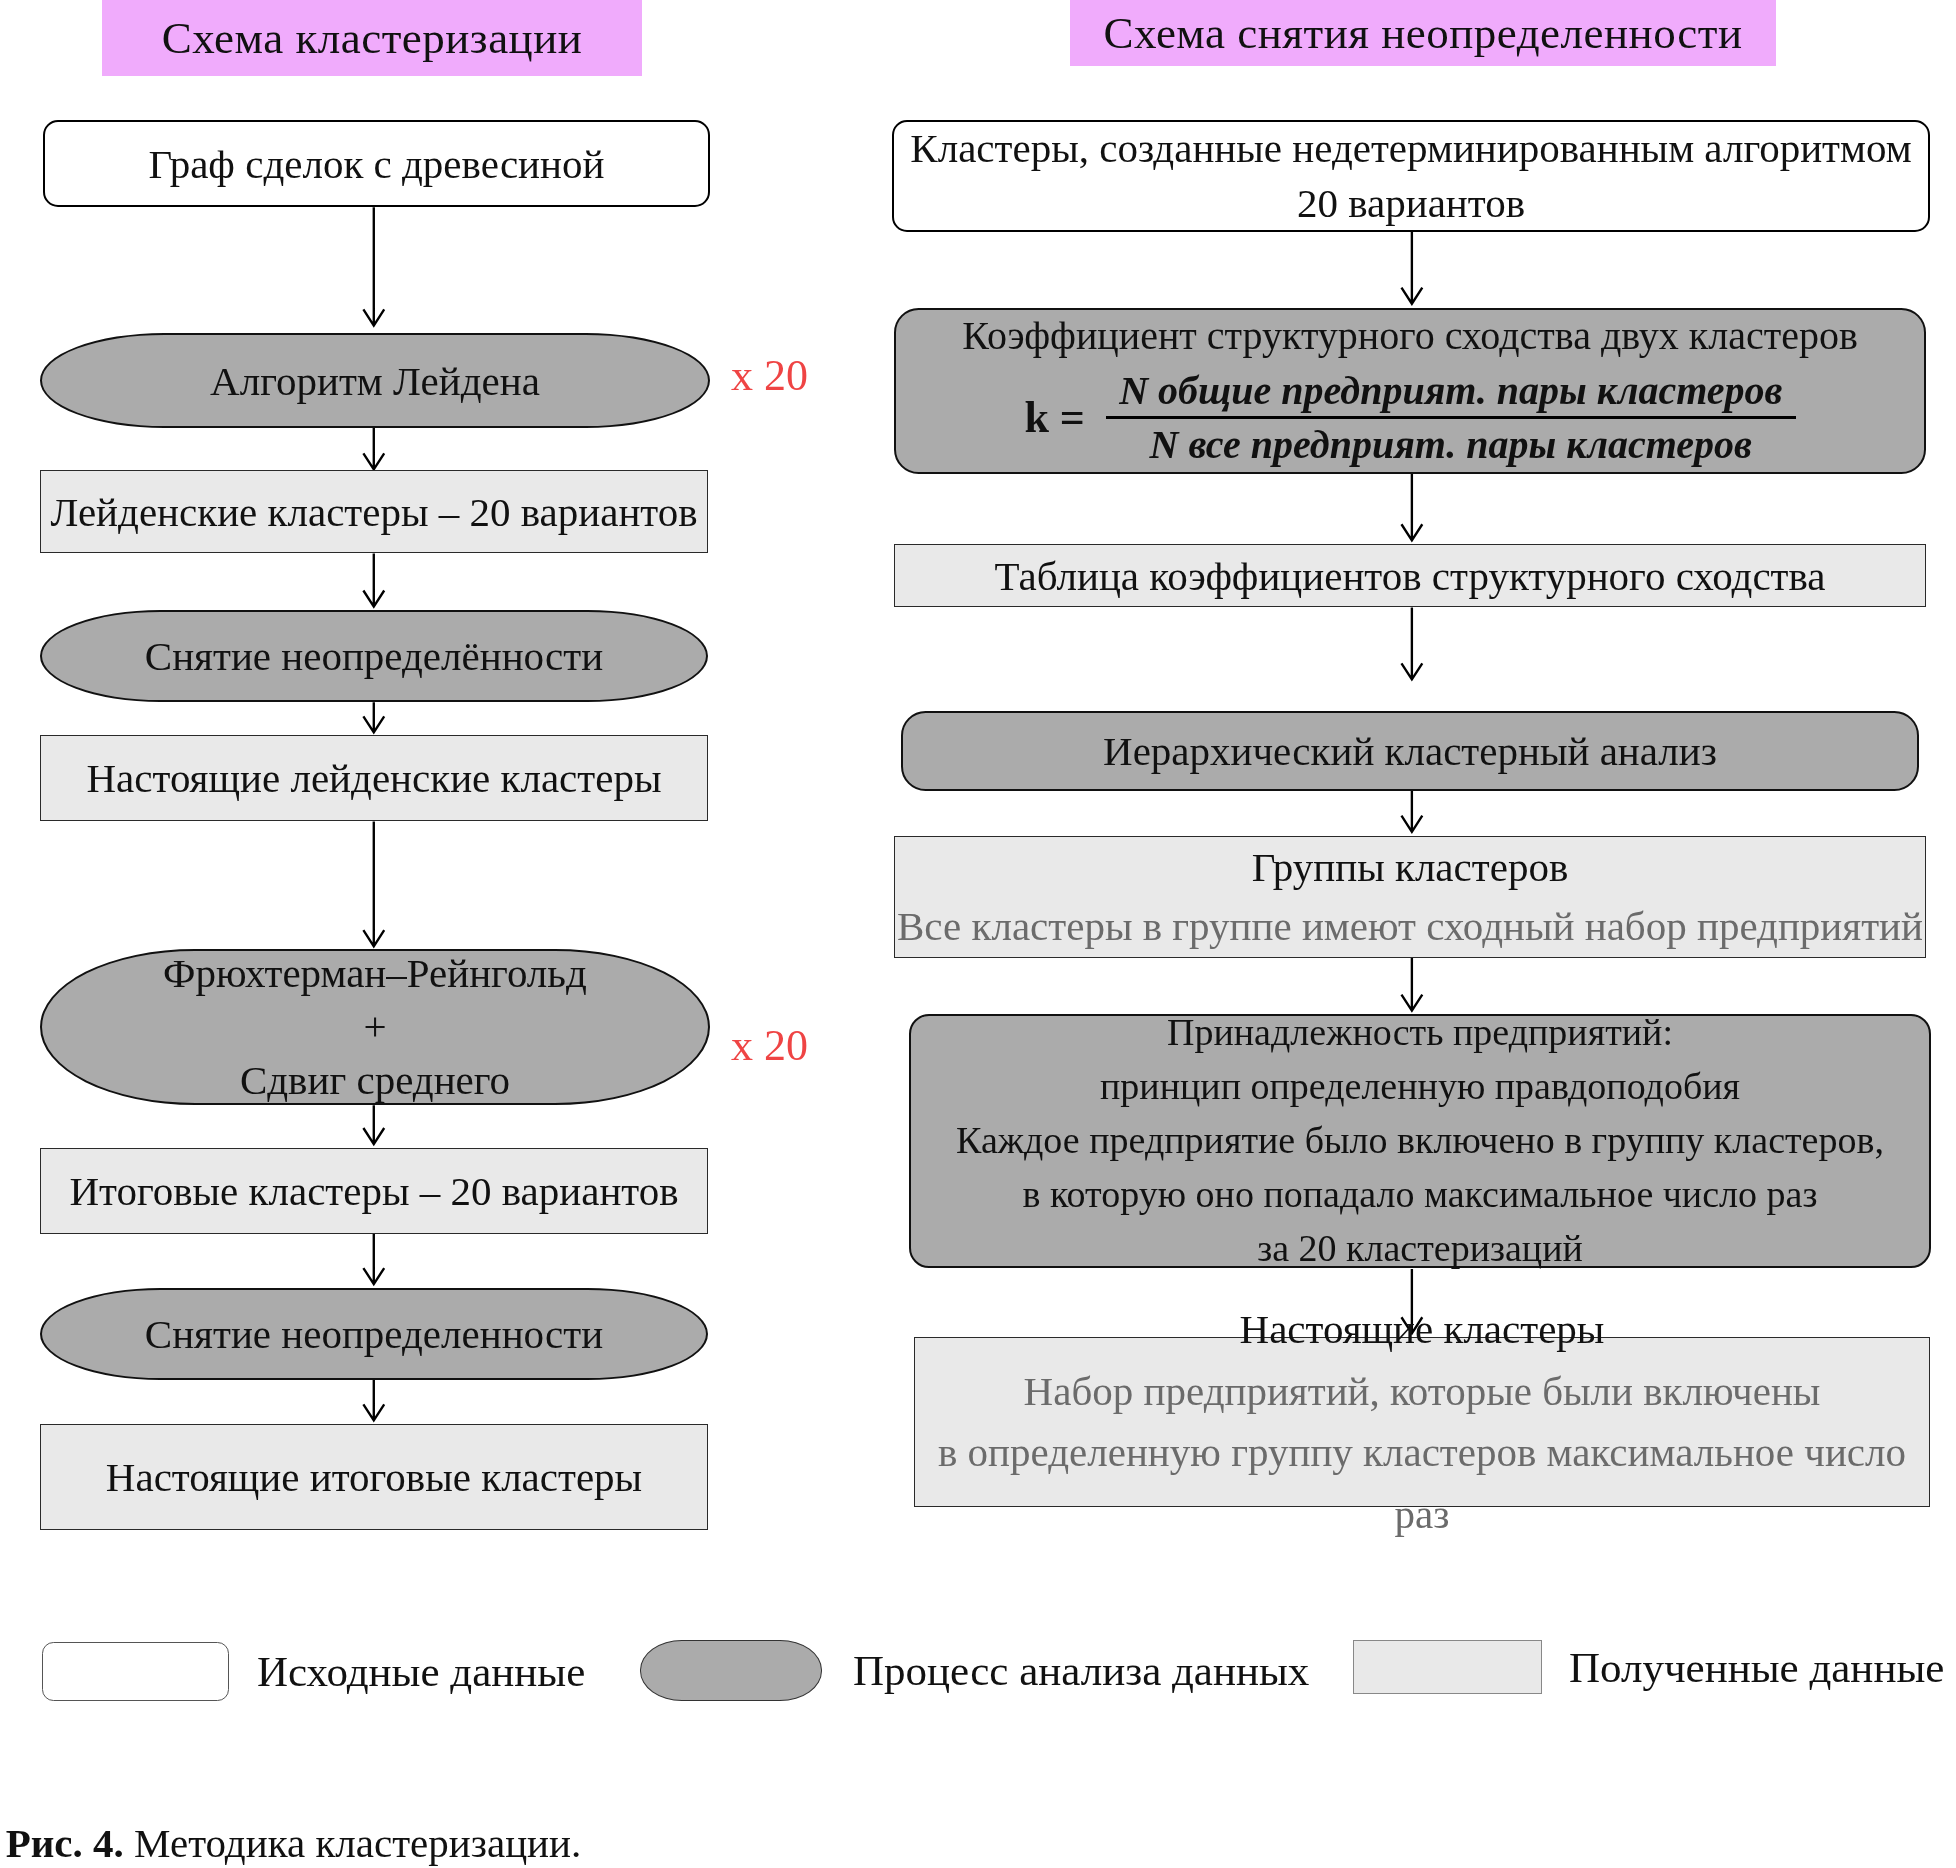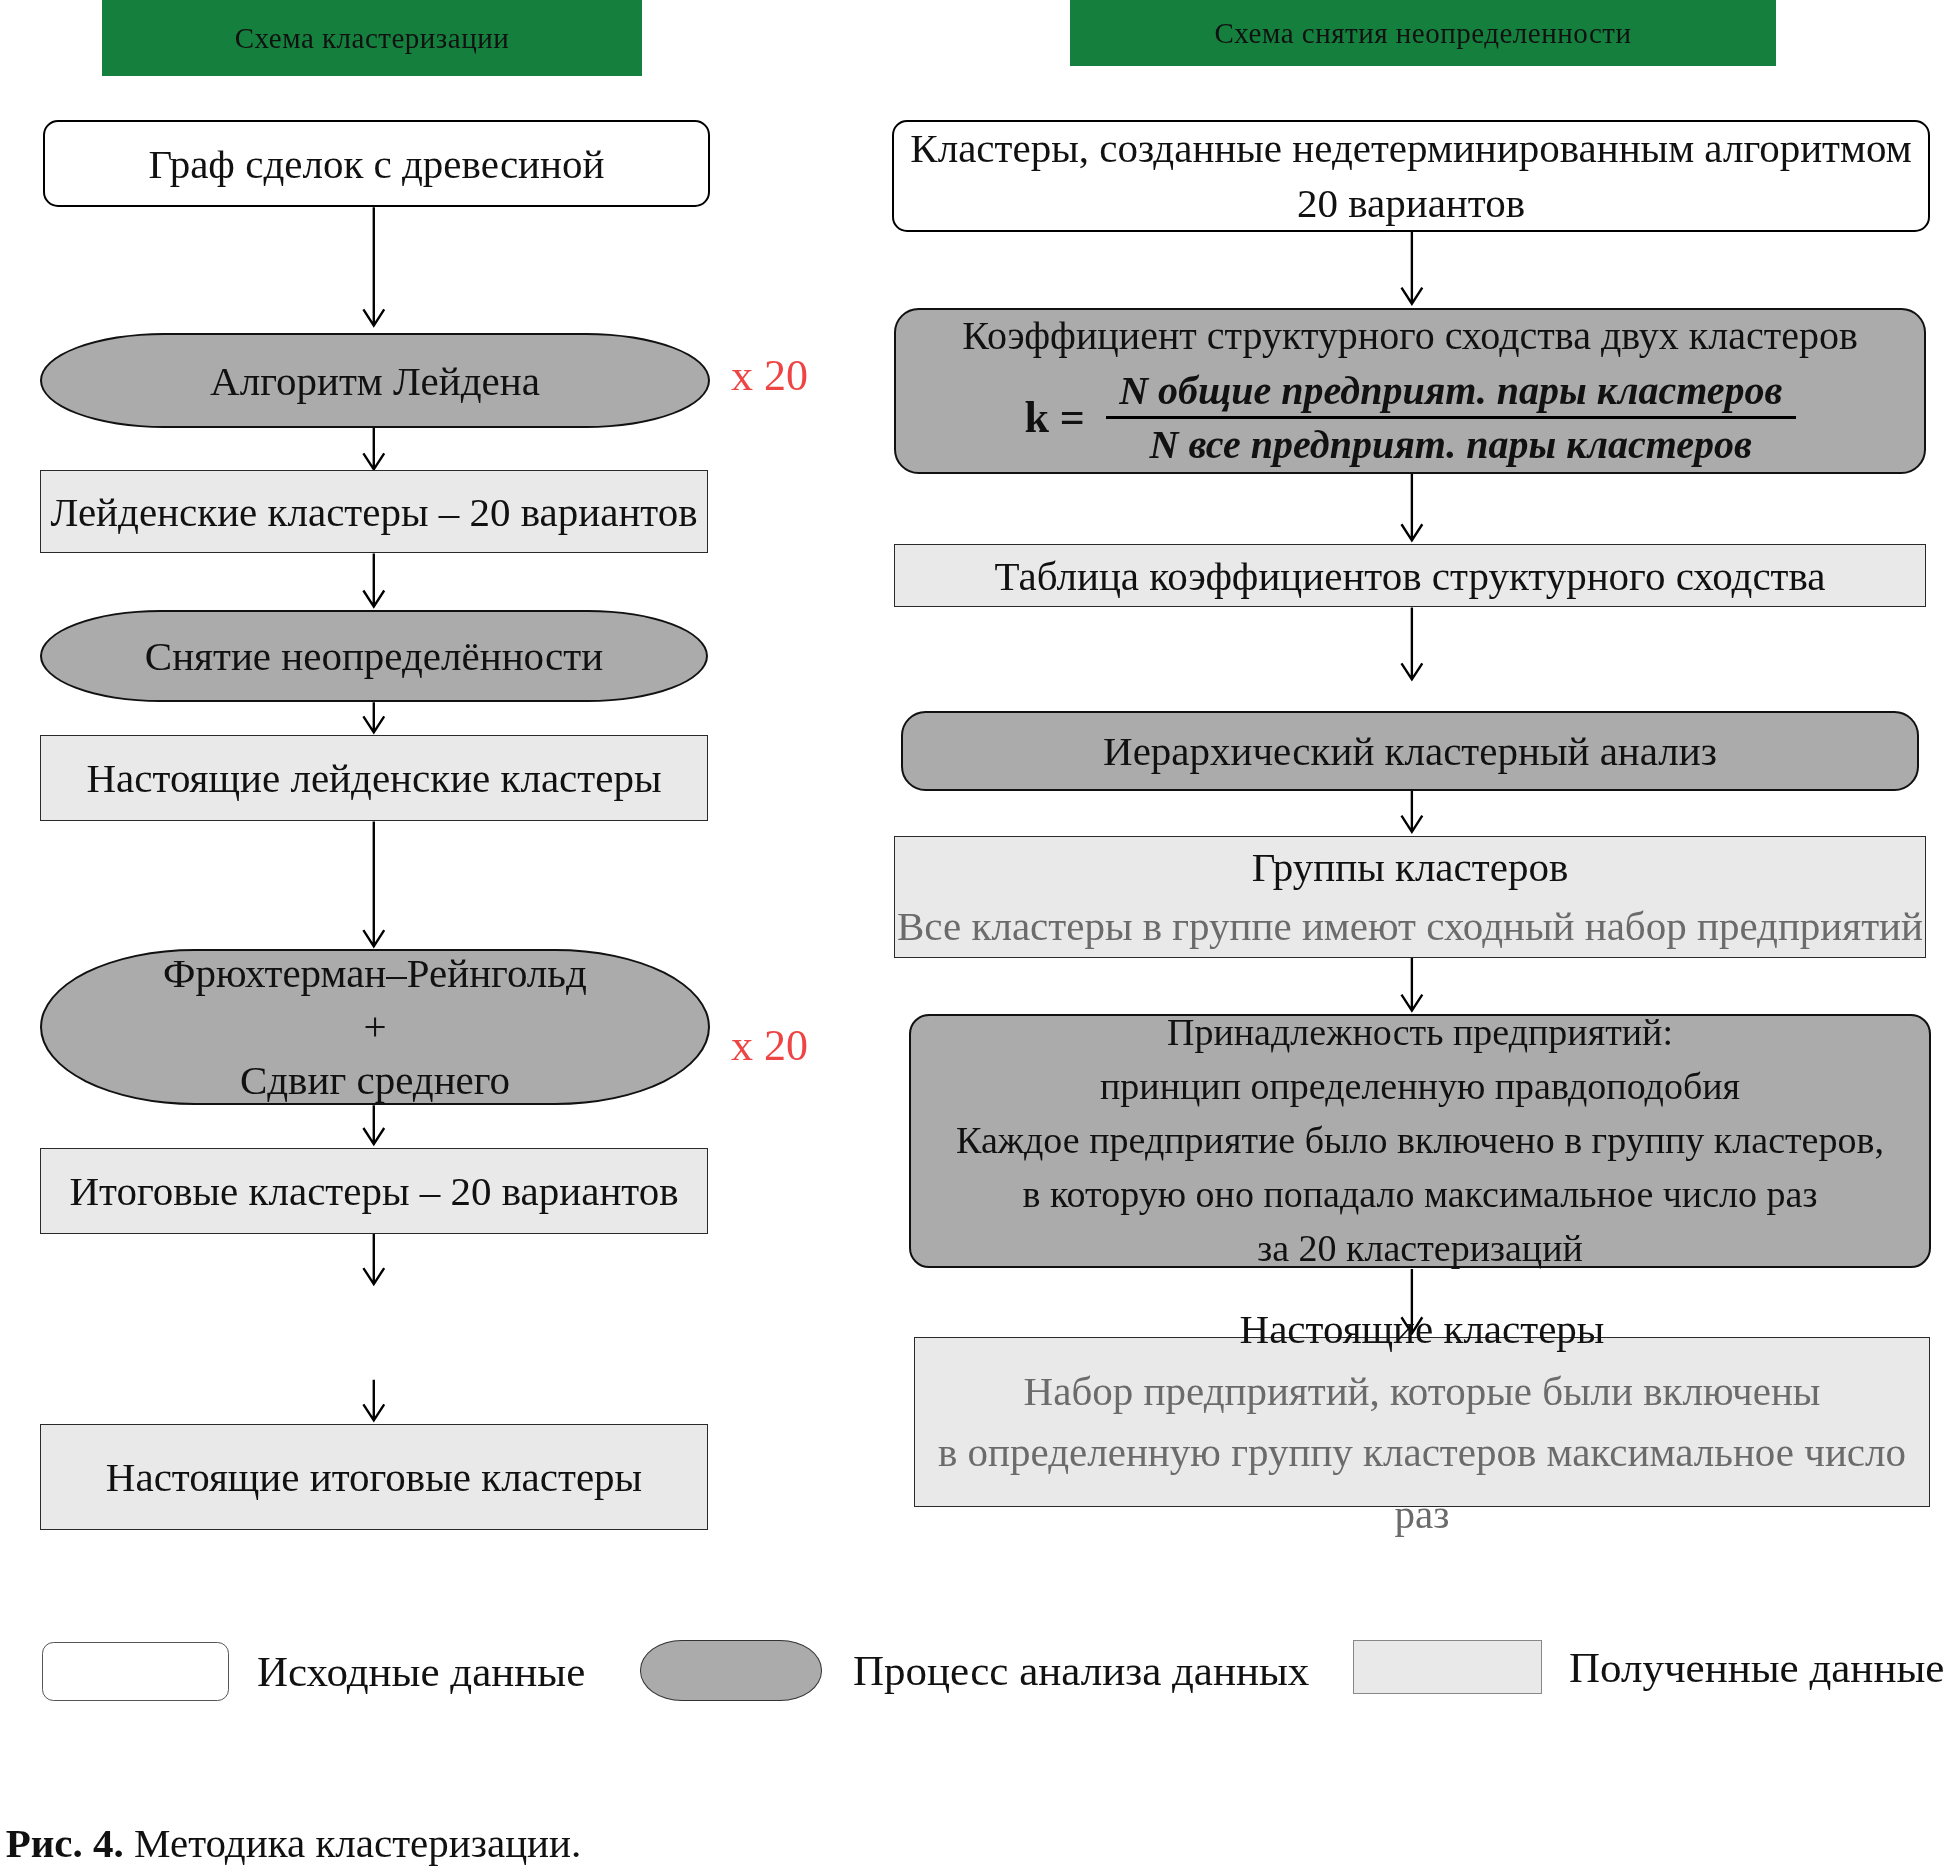--- a/index.html
+++ b/index.html
@@ -11,22 +11,22 @@
     font-family:"Liberation Serif","DejaVu Serif",serif;
     color:#111;
     overflow:hidden;
   }
   .abs{position:absolute;box-sizing:border-box;}
   .center{
     display:flex;flex-direction:column;justify-content:center;align-items:center;
     text-align:center;
   }
   .hdr{
-    background:#15803d;
-    font-size:29px;
+    background:#f0abfc;
+    font-size:45px;
     letter-spacing:0.5px;
   }
   .box-white{
     background:#ffffff;
     border:2.8px solid #000;
     border-radius:15px;
     font-size:41px;
   }
   .box-light{
     background:#e9e9e9;
@@ -128,20 +128,23 @@
     <span>Фрюхтерман–Рейнгольд</span>
     <span>+</span>
     <span>Сдвиг среднего</span>
   </div>
   <div class="abs times-label" style="left:731px;top:1020px;">x 20</div>
 
   <div class="abs box-light center" style="left:40px;top:1148px;width:668px;height:86px;">
     <span>Итоговые кластеры – 20 вариантов</span>
   </div>
 
+  <div class="abs pill small center" style="left:40px;top:1288px;width:668px;height:92px;">
+    <span>Снятие неопределенности</span>
+  </div>
 
   <div class="abs box-light center" style="left:40px;top:1424px;width:668px;height:106px;">
     <span>Настоящие итоговые кластеры</span>
   </div>
 
   <div class="abs hdr center" style="left:1070px;top:0;width:706px;height:66px;">
     <span>Схема снятия неопределенности</span>
   </div>
 
   <div class="abs box-white center" style="left:892px;top:120px;width:1038px;height:112px;line-height:1.35;">

